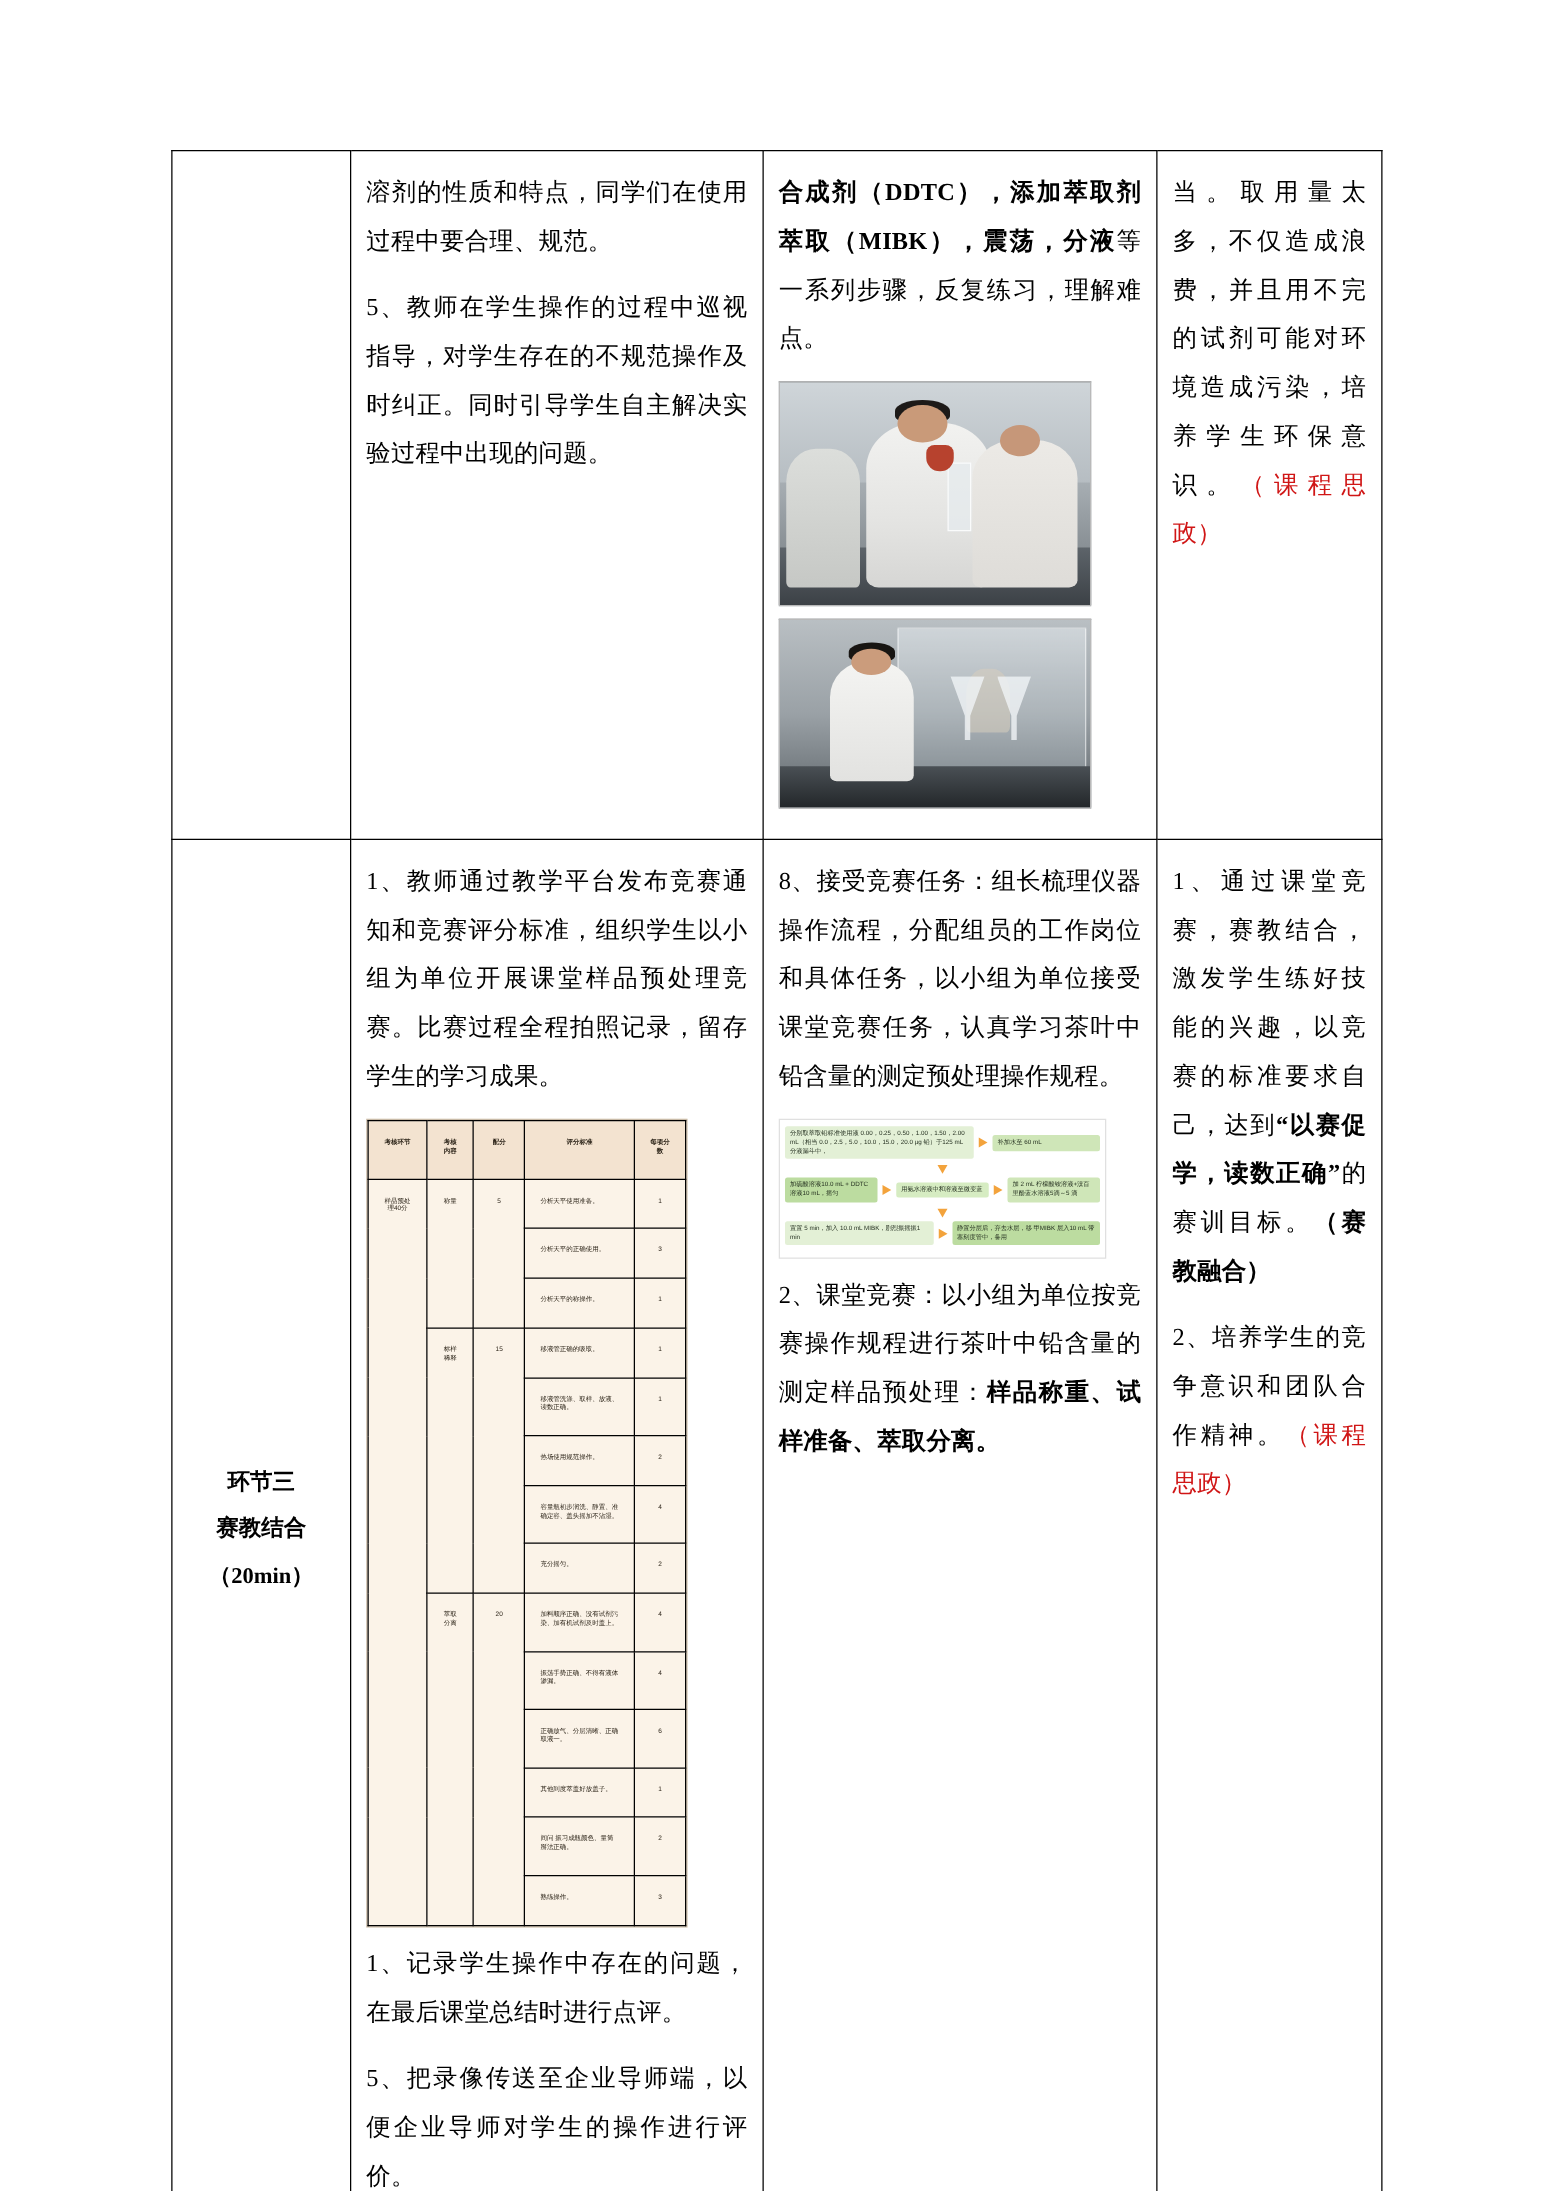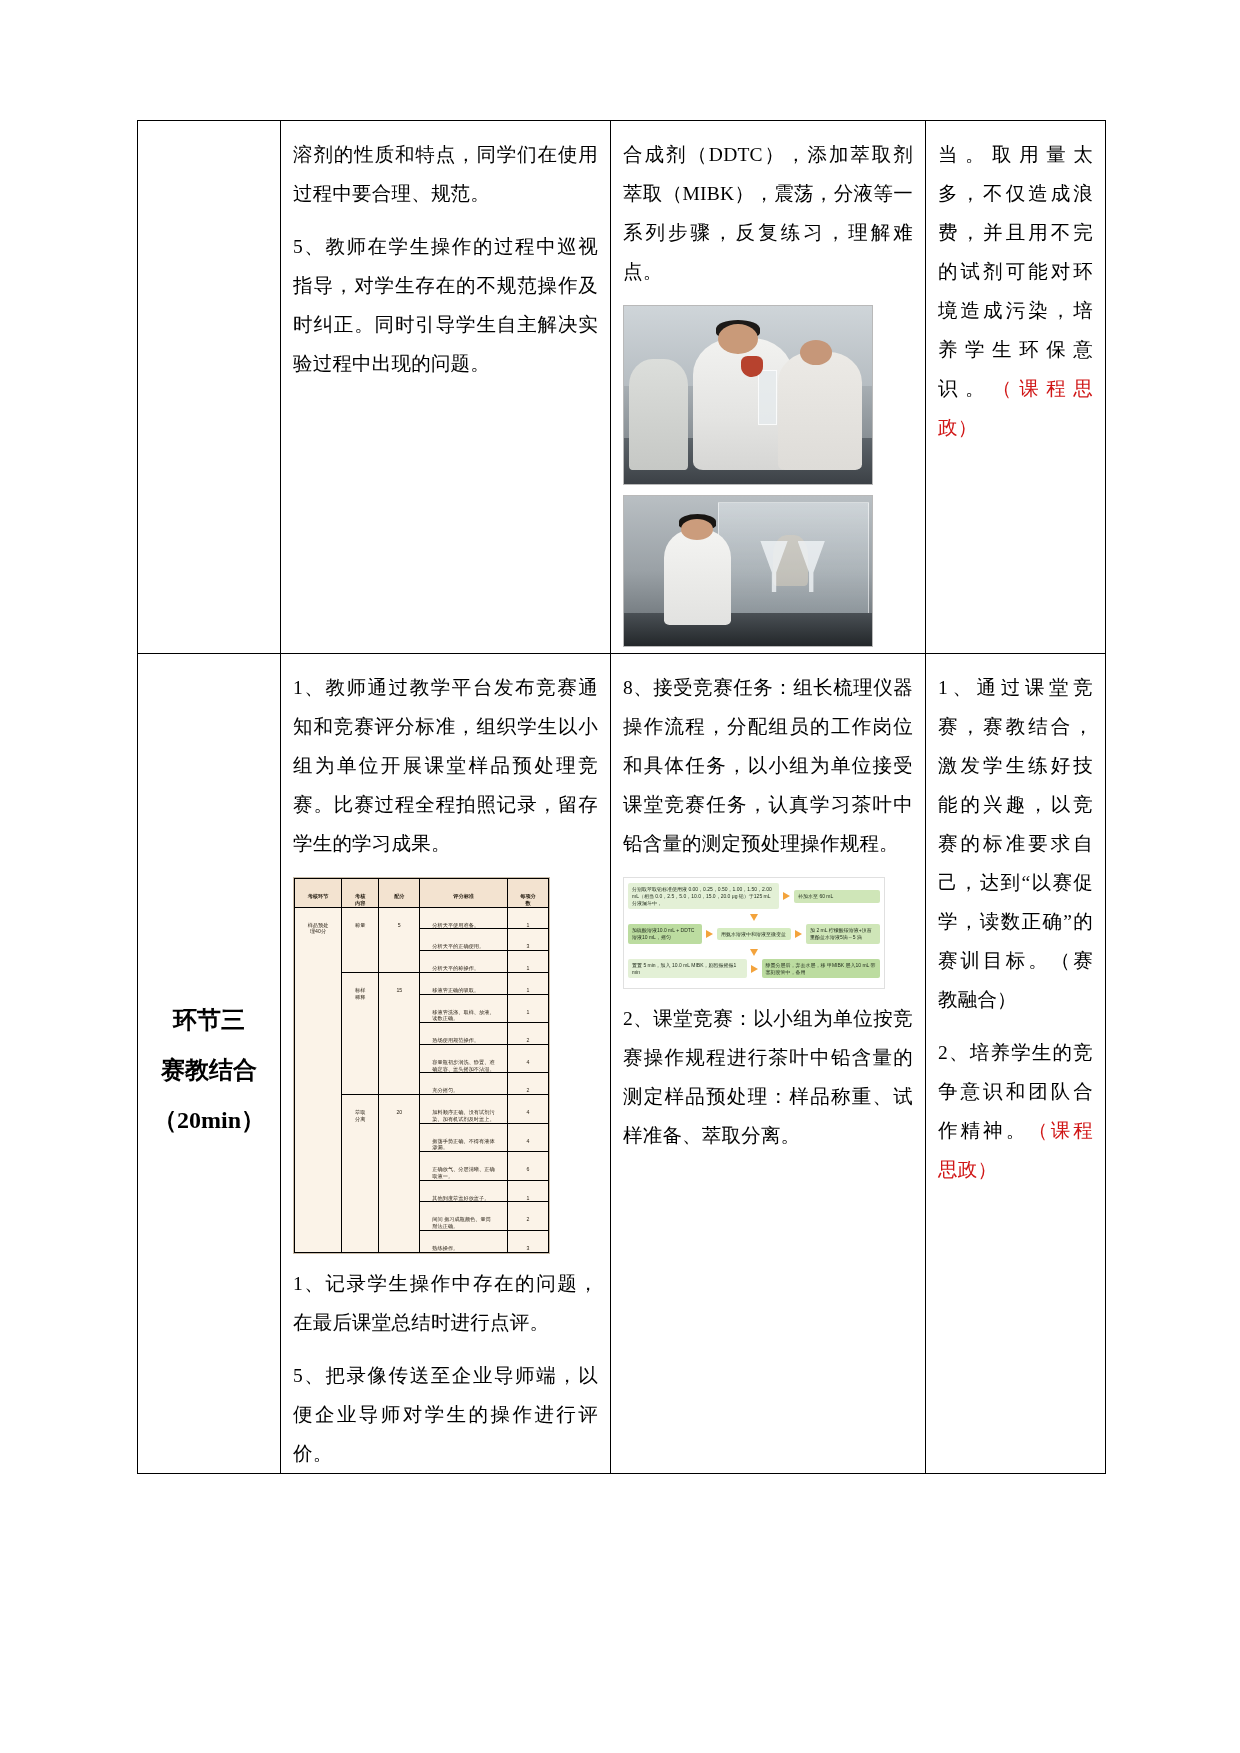--- a/index.html
+++ b/index.html
@@ -25,45 +25,45 @@
     position: absolute;
     left: 137px;
     top: 120px;
     width: 966px;
     border-collapse: collapse;
     table-layout: fixed;
   }
   table.doc-table td {
     border: 1px solid #000;
     vertical-align: top;
-    padding: 14px 12px 0 12px;
+    padding: 14px 12px 18px 12px;
   }
   td.col-stage   { width: 118px; }
   td.col-teacher { width: 305px; }
   td.col-student { width: 290px; }
   td.col-intent  { width: 155px; }
 
   .p {
     font-size: 19.5px;
     line-height: 2.0;
     margin: 0 0 14px 0;
     text-align: justify;
     letter-spacing: 0.2px;
   }
   .p:last-child { margin-bottom: 0; }
 
-  .bold { font-weight: normal; }
+  .bold { font-weight: bold; }
   .red  { color: #d01616; }
 
   .stage-cell {
     text-align: center;
     vertical-align: middle !important;
   }
   .stage-line {
-    font-size: 24px;
+    font-size: 18px;
     line-height: 2.1;
     font-weight: bold;
     margin: 0;
   }
 
   
   .photo {
     position: relative;
     overflow: hidden;
     margin: 10px 0 6px 0;

